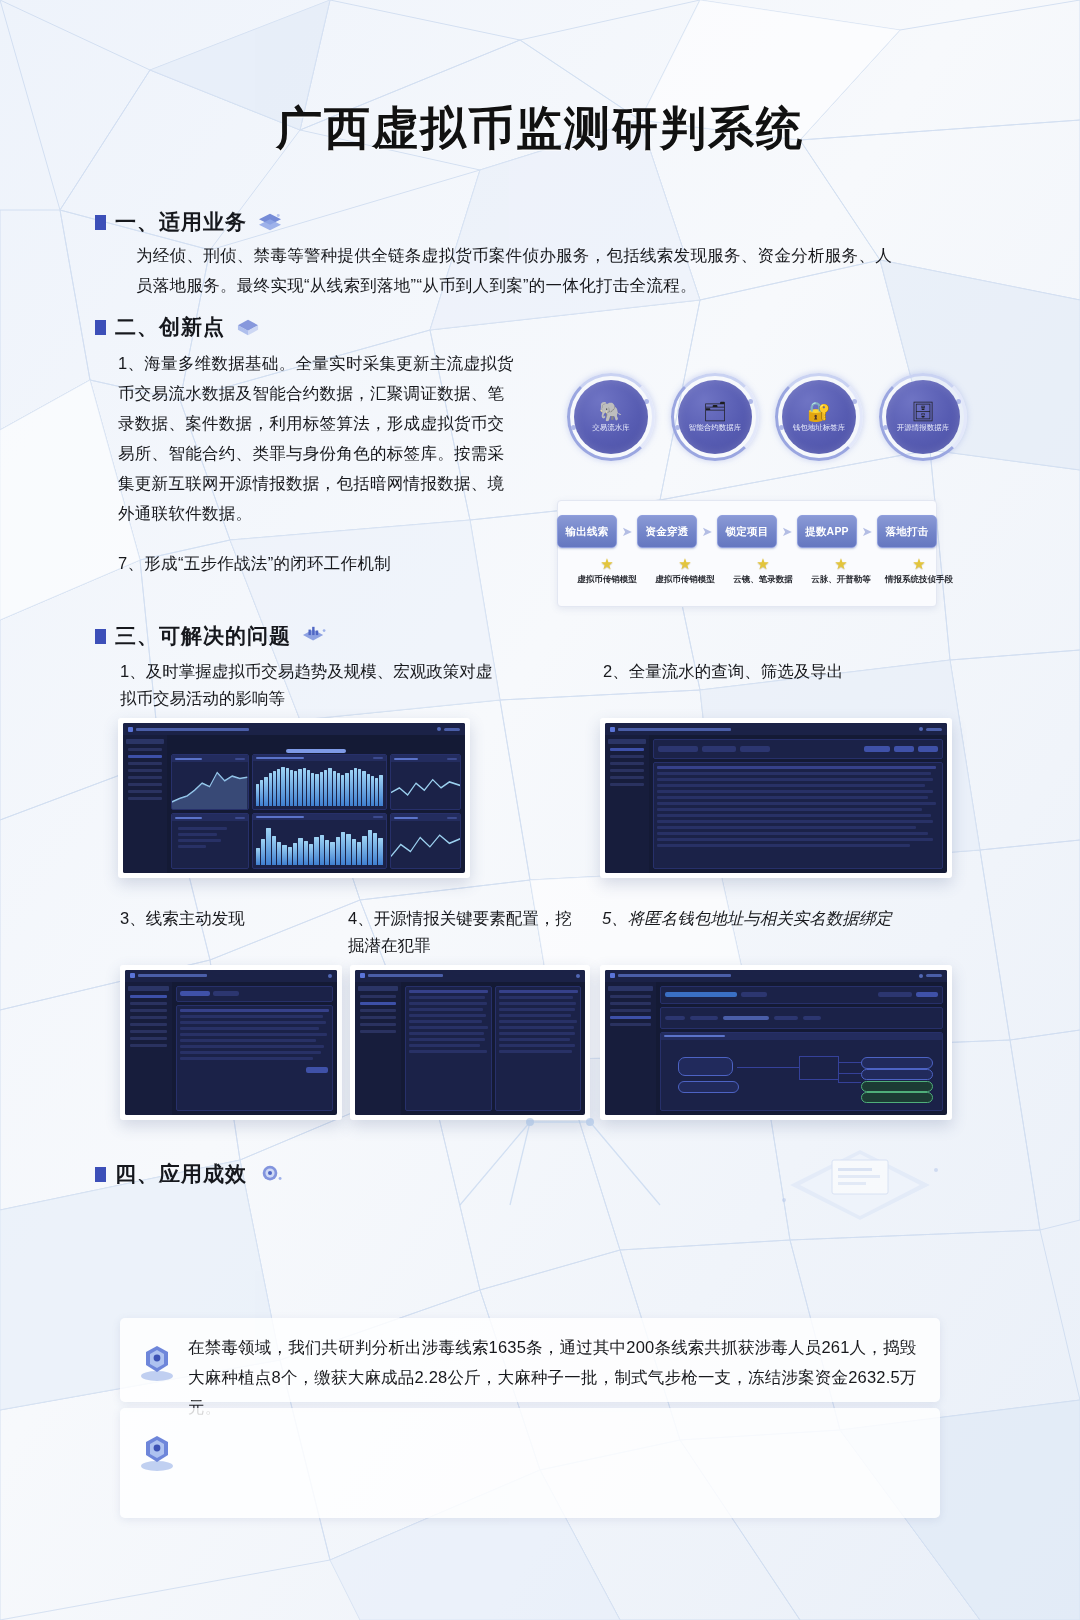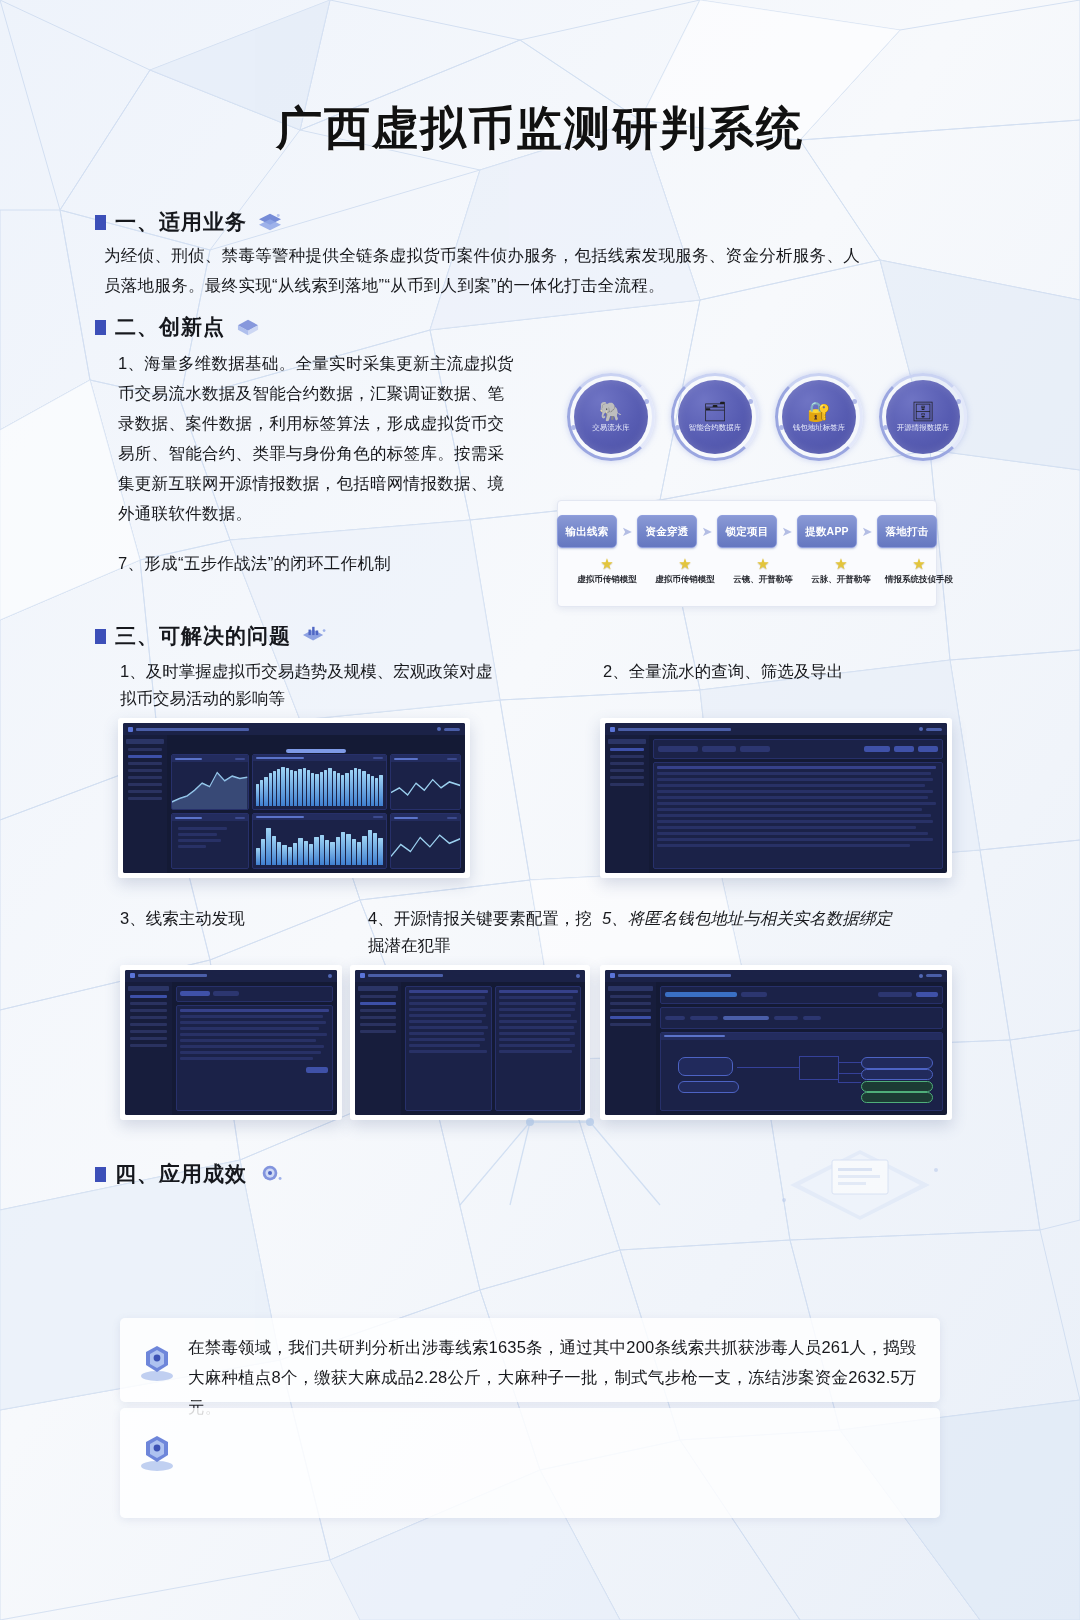--- a/index.html
+++ b/index.html
@@ -197,21 +197,21 @@
 
   <div class="sec-head" style="left:95px;top:208px;">
     <span class="sec-bullet"></span>
     <span class="sec-title">一、适用业务</span>
     <svg class="sec-ico" viewBox="0 0 30 24">
       <polygon points="15,3 27,9 15,15 3,9" fill="#5f78d0" opacity=".85"></polygon>
       <polygon points="15,9 27,15 15,21 3,15" fill="#8fa6e6" opacity=".85"></polygon>
       <circle cx="24" cy="5" r="1.6" fill="#b9c6ef"></circle>
     </svg>
   </div>
-  <div class="para" style="left:104px;top:240px;width:760px;">为经侦、刑侦、禁毒等警种提供全链条虚拟货币案件侦办服务，包括线索发现服务、资金分析服务、人员落地服务。最终实现“从线索到落地”“从币到人到案”的一体化打击全流程。</div>
+  <div class="para" style="left:136px;top:240px;width:760px;">为经侦、刑侦、禁毒等警种提供全链条虚拟货币案件侦办服务，包括线索发现服务、资金分析服务、人员落地服务。最终实现“从线索到落地”“从币到人到案”的一体化打击全流程。</div>
 
   <div class="sec-head" style="left:95px;top:313px;">
     <span class="sec-bullet"></span>
     <span class="sec-title">二、创新点</span>
     <svg class="sec-ico" viewBox="0 0 30 24">
       <polygon points="15,4 26,10 15,16 4,10" fill="#6b81d4" opacity=".8"></polygon>
       <polygon points="4,10 15,16 15,21 4,15" fill="#9db1e9" opacity=".8"></polygon>
       <polygon points="26,10 15,16 15,21 26,15" fill="#c3cff1" opacity=".8"></polygon>
     </svg>
   </div>
@@ -272,21 +272,21 @@
     <div class="starrow">
       <div class="starcell"><span class="star">★</span></div>
       <div class="starcell"><span class="star">★</span></div>
       <div class="starcell"><span class="star">★</span></div>
       <div class="starcell"><span class="star">★</span></div>
       <div class="starcell"><span class="star">★</span></div>
     </div>
     <div class="subrow">
       <div class="subcell">虚拟币传销模型</div>
       <div class="subcell">虚拟币传销模型</div>
-      <div class="subcell">云镜、开普勒等</div>
+      <div class="subcell">云镜、笔录数据</div>
       <div class="subcell">云脉、开普勒等</div>
       <div class="subcell">情报系统技侦手段</div>
     </div>
   </div>
 
   <div class="sec-head" style="left:95px;top:622px;">
     <span class="sec-bullet"></span>
     <span class="sec-title">三、可解决的问题</span>
     <svg class="sec-ico" viewBox="0 0 30 24">
       <polygon points="14,5 25,11 14,17 3,11" fill="#7d93dd" opacity=".85"></polygon>
@@ -488,21 +488,21 @@
             <div class="tableline" style="width:94%"></div>
             <div class="tableline" style="width:96%"></div>
             <div class="tableline" style="width:88%"></div>
           </div>
         </div>
       </div>
     </div>
   </div>
 
   <div class="cap" style="left:120px;top:905px;width:200px;">3、线索主动发现</div>
-  <div class="cap" style="left:348px;top:905px;width:235px;margin-left:20px;">4、开源情报关键要素配置，挖掘潜在犯罪</div>
+  <div class="cap" style="left:348px;top:905px;width:235px;">4、开源情报关键要素配置，挖掘潜在犯罪</div>
   <div class="cap" style="left:602px;top:905px;width:340px;font-style:italic;">5、将匿名钱包地址与相关实名数据绑定</div>
 
   <div class="shot" style="left:120px;top:965px;width:222px;height:155px;">
     <div class="shotin">
       <div class="topbar">
         <span class="tb-logo"></span>
         <span class="tb-title"></span>
         <span class="tb-right">
             <span class="tb-dot"></span>
           </span>

